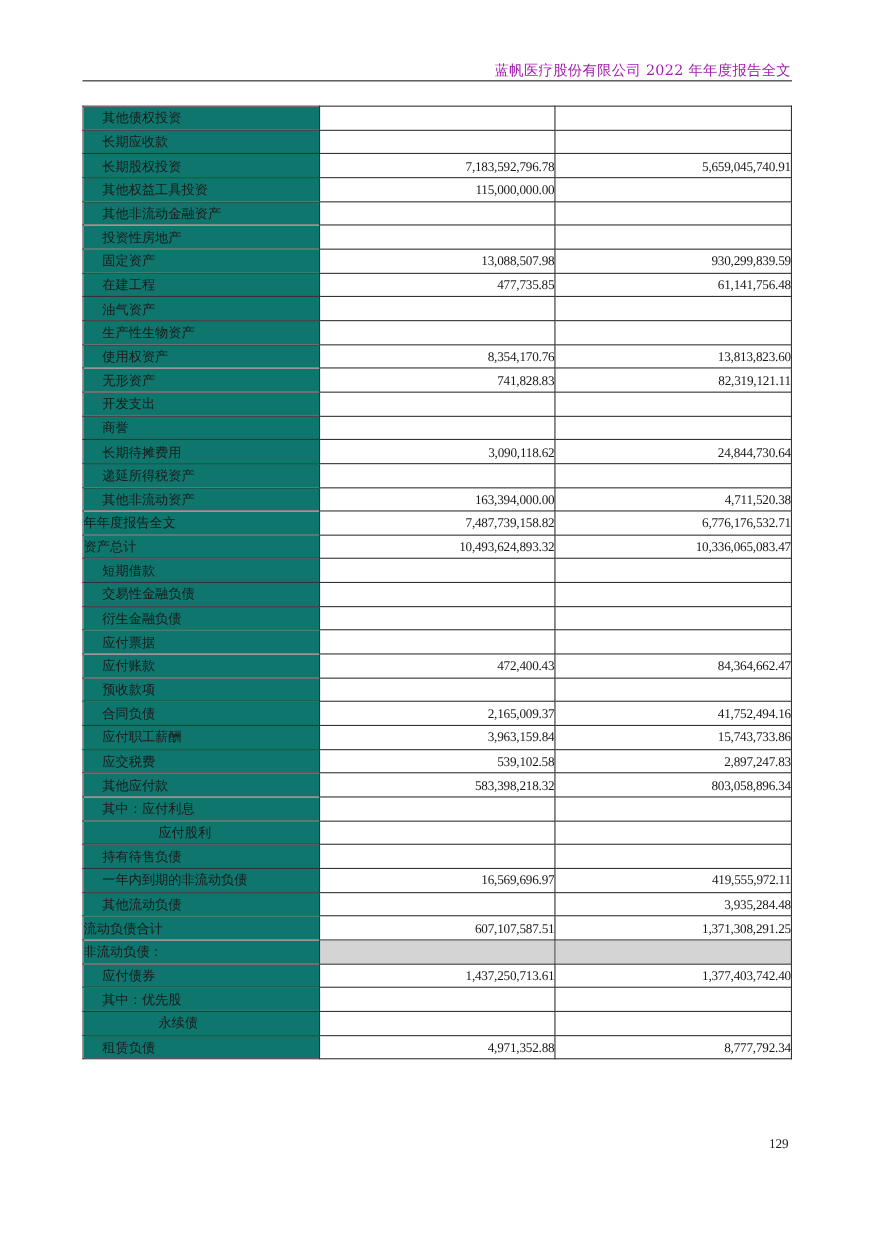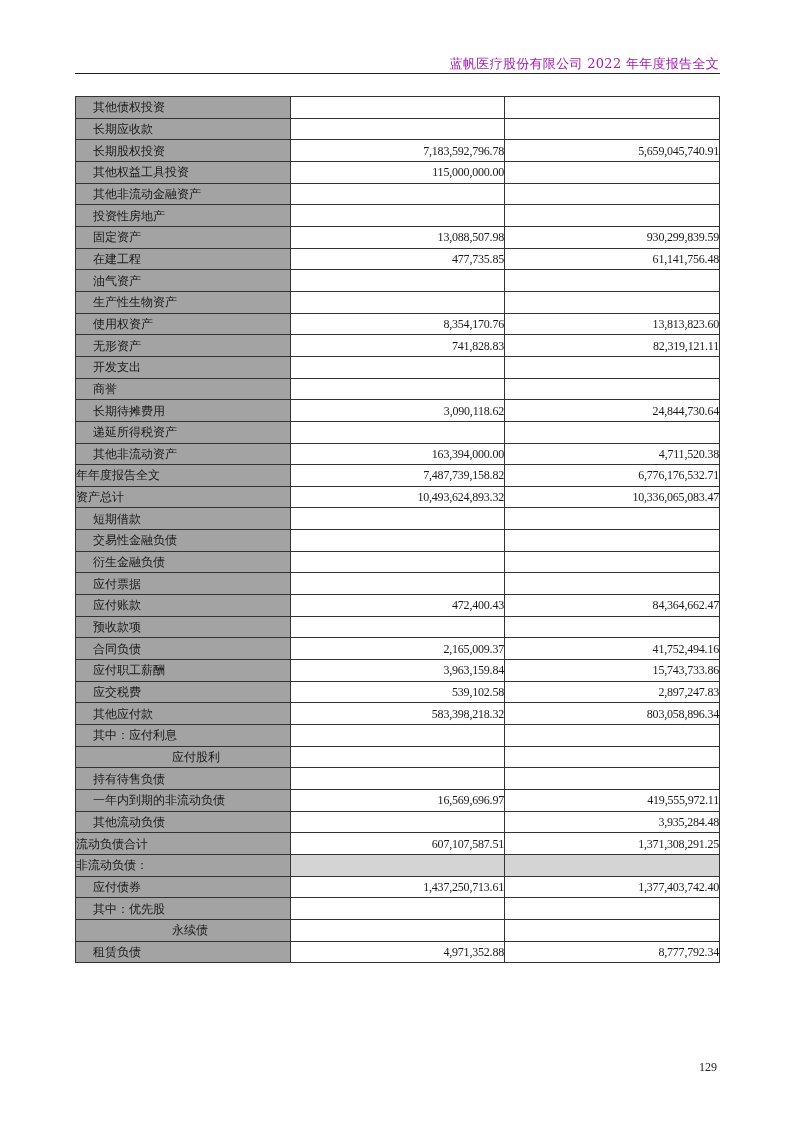--- a/index.html
+++ b/index.html
@@ -20,28 +20,28 @@
     position: absolute; left: 75px; top: 96px;
     width: 644px; border-collapse: collapse; table-layout: fixed;
   }
   table.bs td {
     height: 20.67px; padding: 0; border: 1px solid #333;
     font-size: 12px; line-height: 20px; white-space: nowrap; overflow: hidden;
   }
   table.bs col.c1 { width: 215px; }
   table.bs col.c2 { width: 214px; }
   table.bs col.c3 { width: 215px; }
-  td.label { background: #a3a3a3; padding-left: 4px; }
+  td.label { background: #0f766e; padding-left: 4px; }
   td.label.i1 { padding-left: 17px; }
   td.label.i2 { padding-left: 17px; }
-  td.label.i3 { padding-left: 96px; }
+  td.label.i3 { padding-left: 68px; }
   td.num { text-align: right; padding-right: 5px; font-family: "Liberation Serif", "DejaVu Serif", serif; font-size: 12.5px; letter-spacing: -0.2px; }
   tr.section td.num { background: #d4d4d4; }
   .page-num {
-    position: absolute; left: 699px; top: 1060px; font-size: 12px; color: #222;
+    position: absolute; left: 699px; top: 1033px; font-size: 12px; color: #222;
     font-family: "Liberation Serif", serif;
   }
 </style>
 </head>
 <body>
 
 <div class="header-title">蓝帆医疗股份有限公司 2022 年年度报告全文</div>
 <div class="header-rule"></div>
 
 <table class="bs">

